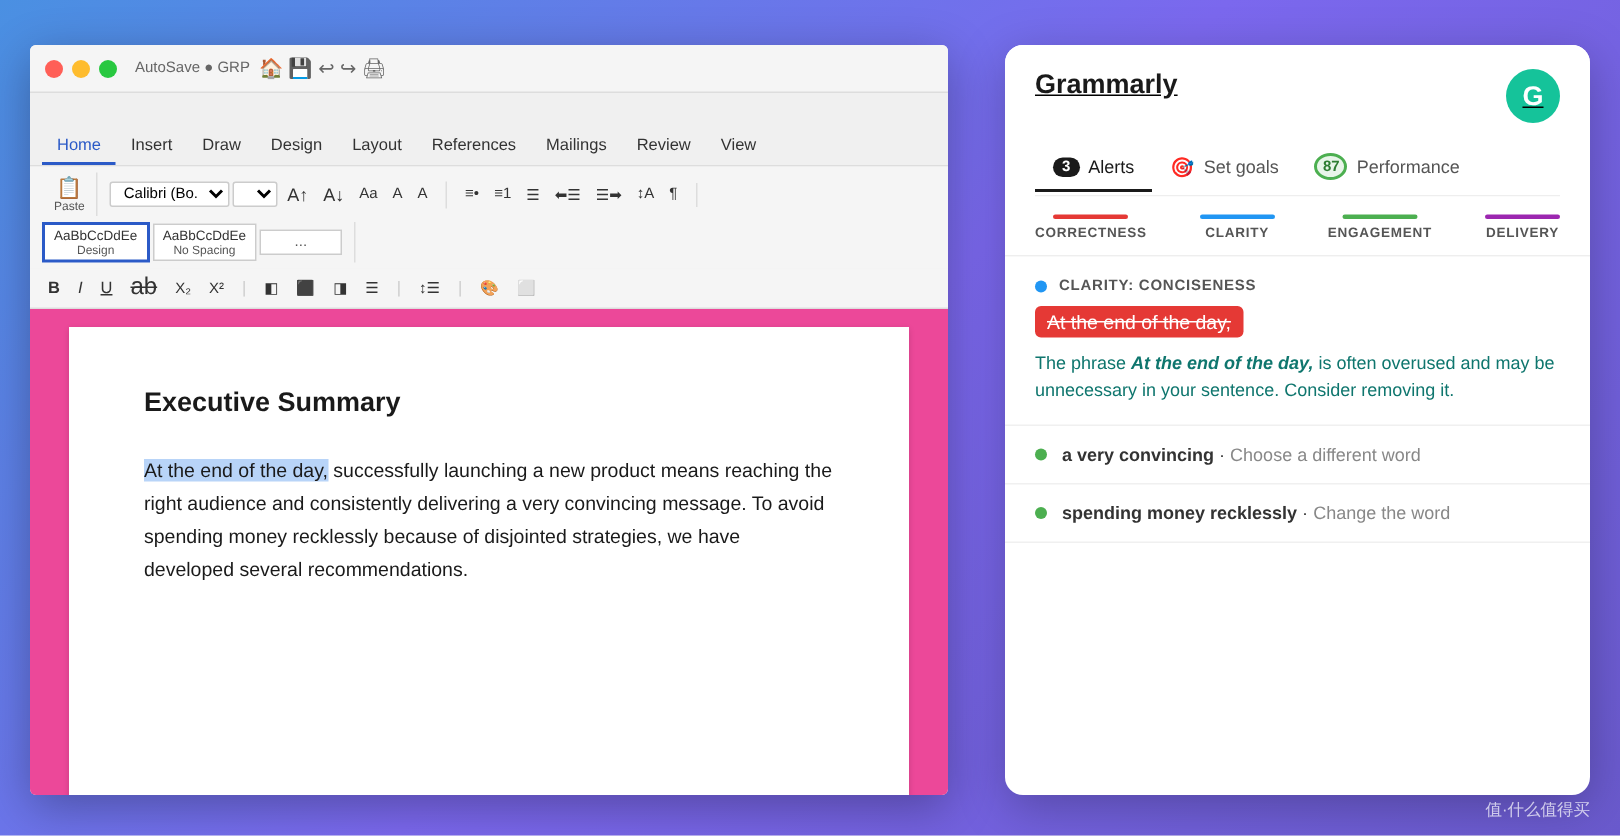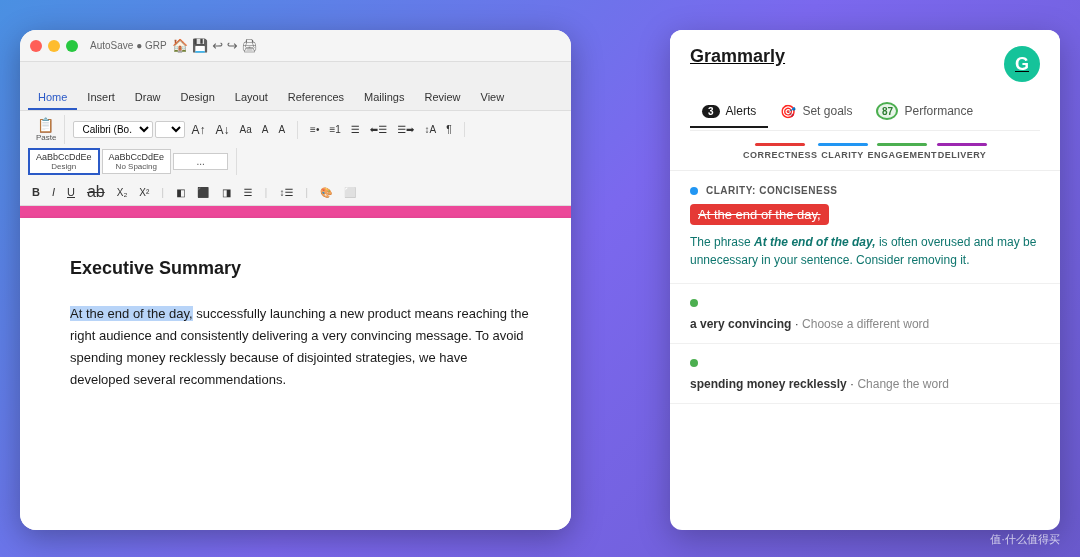--- a/index.html
+++ b/index.html
@@ -10,24 +10,24 @@
       font-family: -apple-system, BlinkMacSystemFont, 'Segoe UI', sans-serif;
       background: linear-gradient(135deg, #4a90e2 0%, #7b68ee 50%, #6a5acd 100%);
       position: relative;
     }
 
     
     .word-window {
       position: absolute;
       left: 20px;
       top: 30px;
-      width: 551px;
+      width: 612px;
       height: 500px;
       background: #f0f0f0;
-      border-radius: 16px;
+      border-radius: 4px;
       overflow: hidden;
       box-shadow: 0 8px 32px rgba(0,0,0,0.3);
     }
 
     .title-bar {
       background: #f5f5f5;
       height: 32px;
       display: flex;
       align-items: center;
       padding: 0 10px;
@@ -261,21 +261,21 @@
       display: flex;
       align-items: center;
       justify-content: center;
       font-size: 10px;
       font-weight: bold;
       border: 2px solid #4caf50;
     }
 
     .score-tabs {
       display: flex;
-      justify-content: center;
+      justify-content: space-between;
       padding: 12px 20px 0;
       background: white;
     }
     .score-tab {
       display: flex;
       flex-direction: column;
       align-items: center;
       gap: 4px;
       cursor: pointer;
     }
@@ -342,21 +342,20 @@
     .alert-description strong {
       font-style: italic;
     }
 
     .suggestion-item {
       padding: 12px 20px;
       border-bottom: 1px solid #f0f0f0;
       display: flex;
       align-items: flex-start;
       gap: 10px;
-      flex-direction: column;
     }
     .suggestion-dot {
       width: 8px;
       height: 8px;
       border-radius: 50%;
       margin-top: 3px;
       flex-shrink: 0;
     }
     .suggestion-text {
       font-size: 12px;

